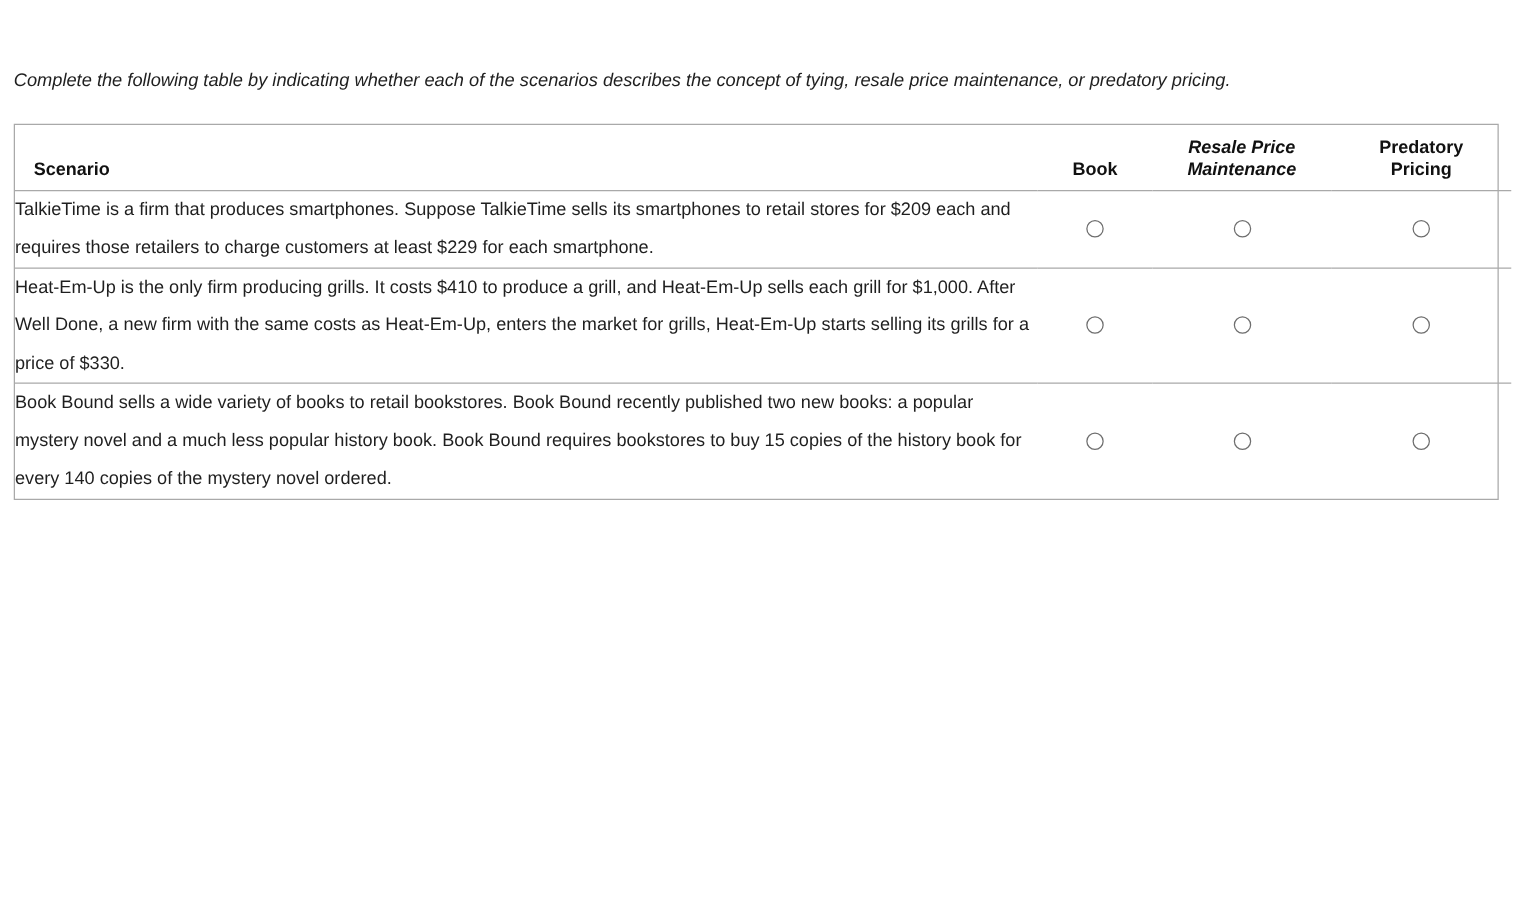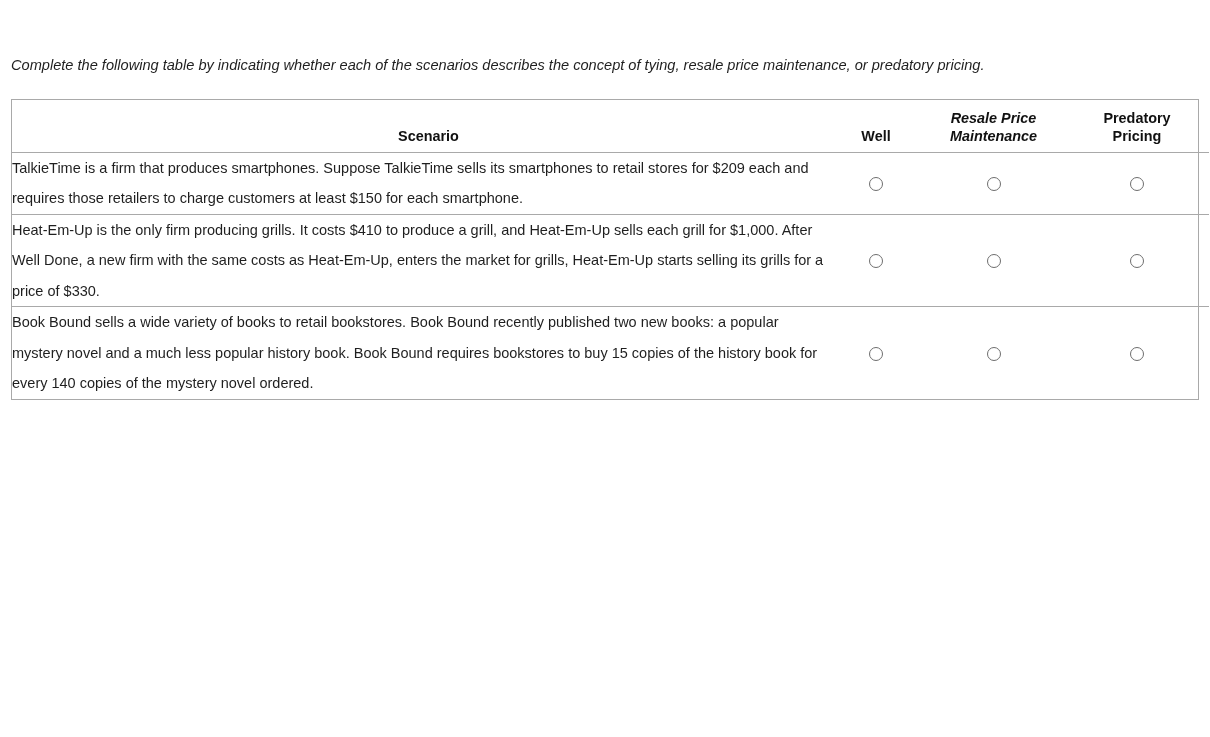--- a/index.html
+++ b/index.html
@@ -60,21 +60,21 @@
     color: #111;
     border-bottom: 1px solid #a9a9a9;
     padding: 0;
     vertical-align: bottom;
     height: 52px;
     line-height: 18px;
   }
 
   th.col-scenario {
     width: 818px;
-    text-align: center;
+    text-align: left;
     padding-left: 15px !important;
     padding-bottom: 7px !important;
     vertical-align: bottom;
   }
   th.col-tying   { width: 92px; text-align: center; padding-bottom: 7px !important; }
   th.col-rpm     { width: 143px; text-align: center; padding-bottom: 7px !important; font-style: italic; }
   th.col-pred    { width: 144px; text-align: center; padding-bottom: 7px !important; }
 
   th .hdr-line { display: block; }
 
@@ -147,35 +147,35 @@
 <div class="page">
 
 
   <p class="instruction">Complete the following table by indicating whether each of the scenarios describes the concept of tying, resale price maintenance, or predatory pricing.</p>
 
   <div class="table-wrap">
     <table class="scenario-table">
       <thead>
         <tr>
           <th class="col-scenario">Scenario</th>
-          <th class="col-tying">Well</th>
+          <th class="col-tying">Book</th>
           <th class="col-rpm">
             <span class="hdr-line">Resale Price</span>
             <span class="hdr-line">Maintenance</span>
           </th>
           <th class="col-pred">
             <span class="hdr-line">Predatory</span>
             <span class="hdr-line">Pricing</span>
           </th>
         </tr>
       </thead>
       <tbody>
 
         <tr>
-          <td class="scenario-cell">TalkieTime is a firm that produces smartphones. Suppose TalkieTime sells its smartphones to retail stores for $209 each and requires those retailers to charge customers at least $150 for each smartphone.</td>
+          <td class="scenario-cell">TalkieTime is a firm that produces smartphones. Suppose TalkieTime sells its smartphones to retail stores for $209 each and requires those retailers to charge customers at least $229 for each smartphone.</td>
           <td class="radio-cell">
             <span class="radio"></span>
           </td>
           <td class="radio-cell">
             <span class="radio"></span>
           </td>
           <td class="radio-cell">
             <span class="radio"></span>
           </td>
         </tr>

